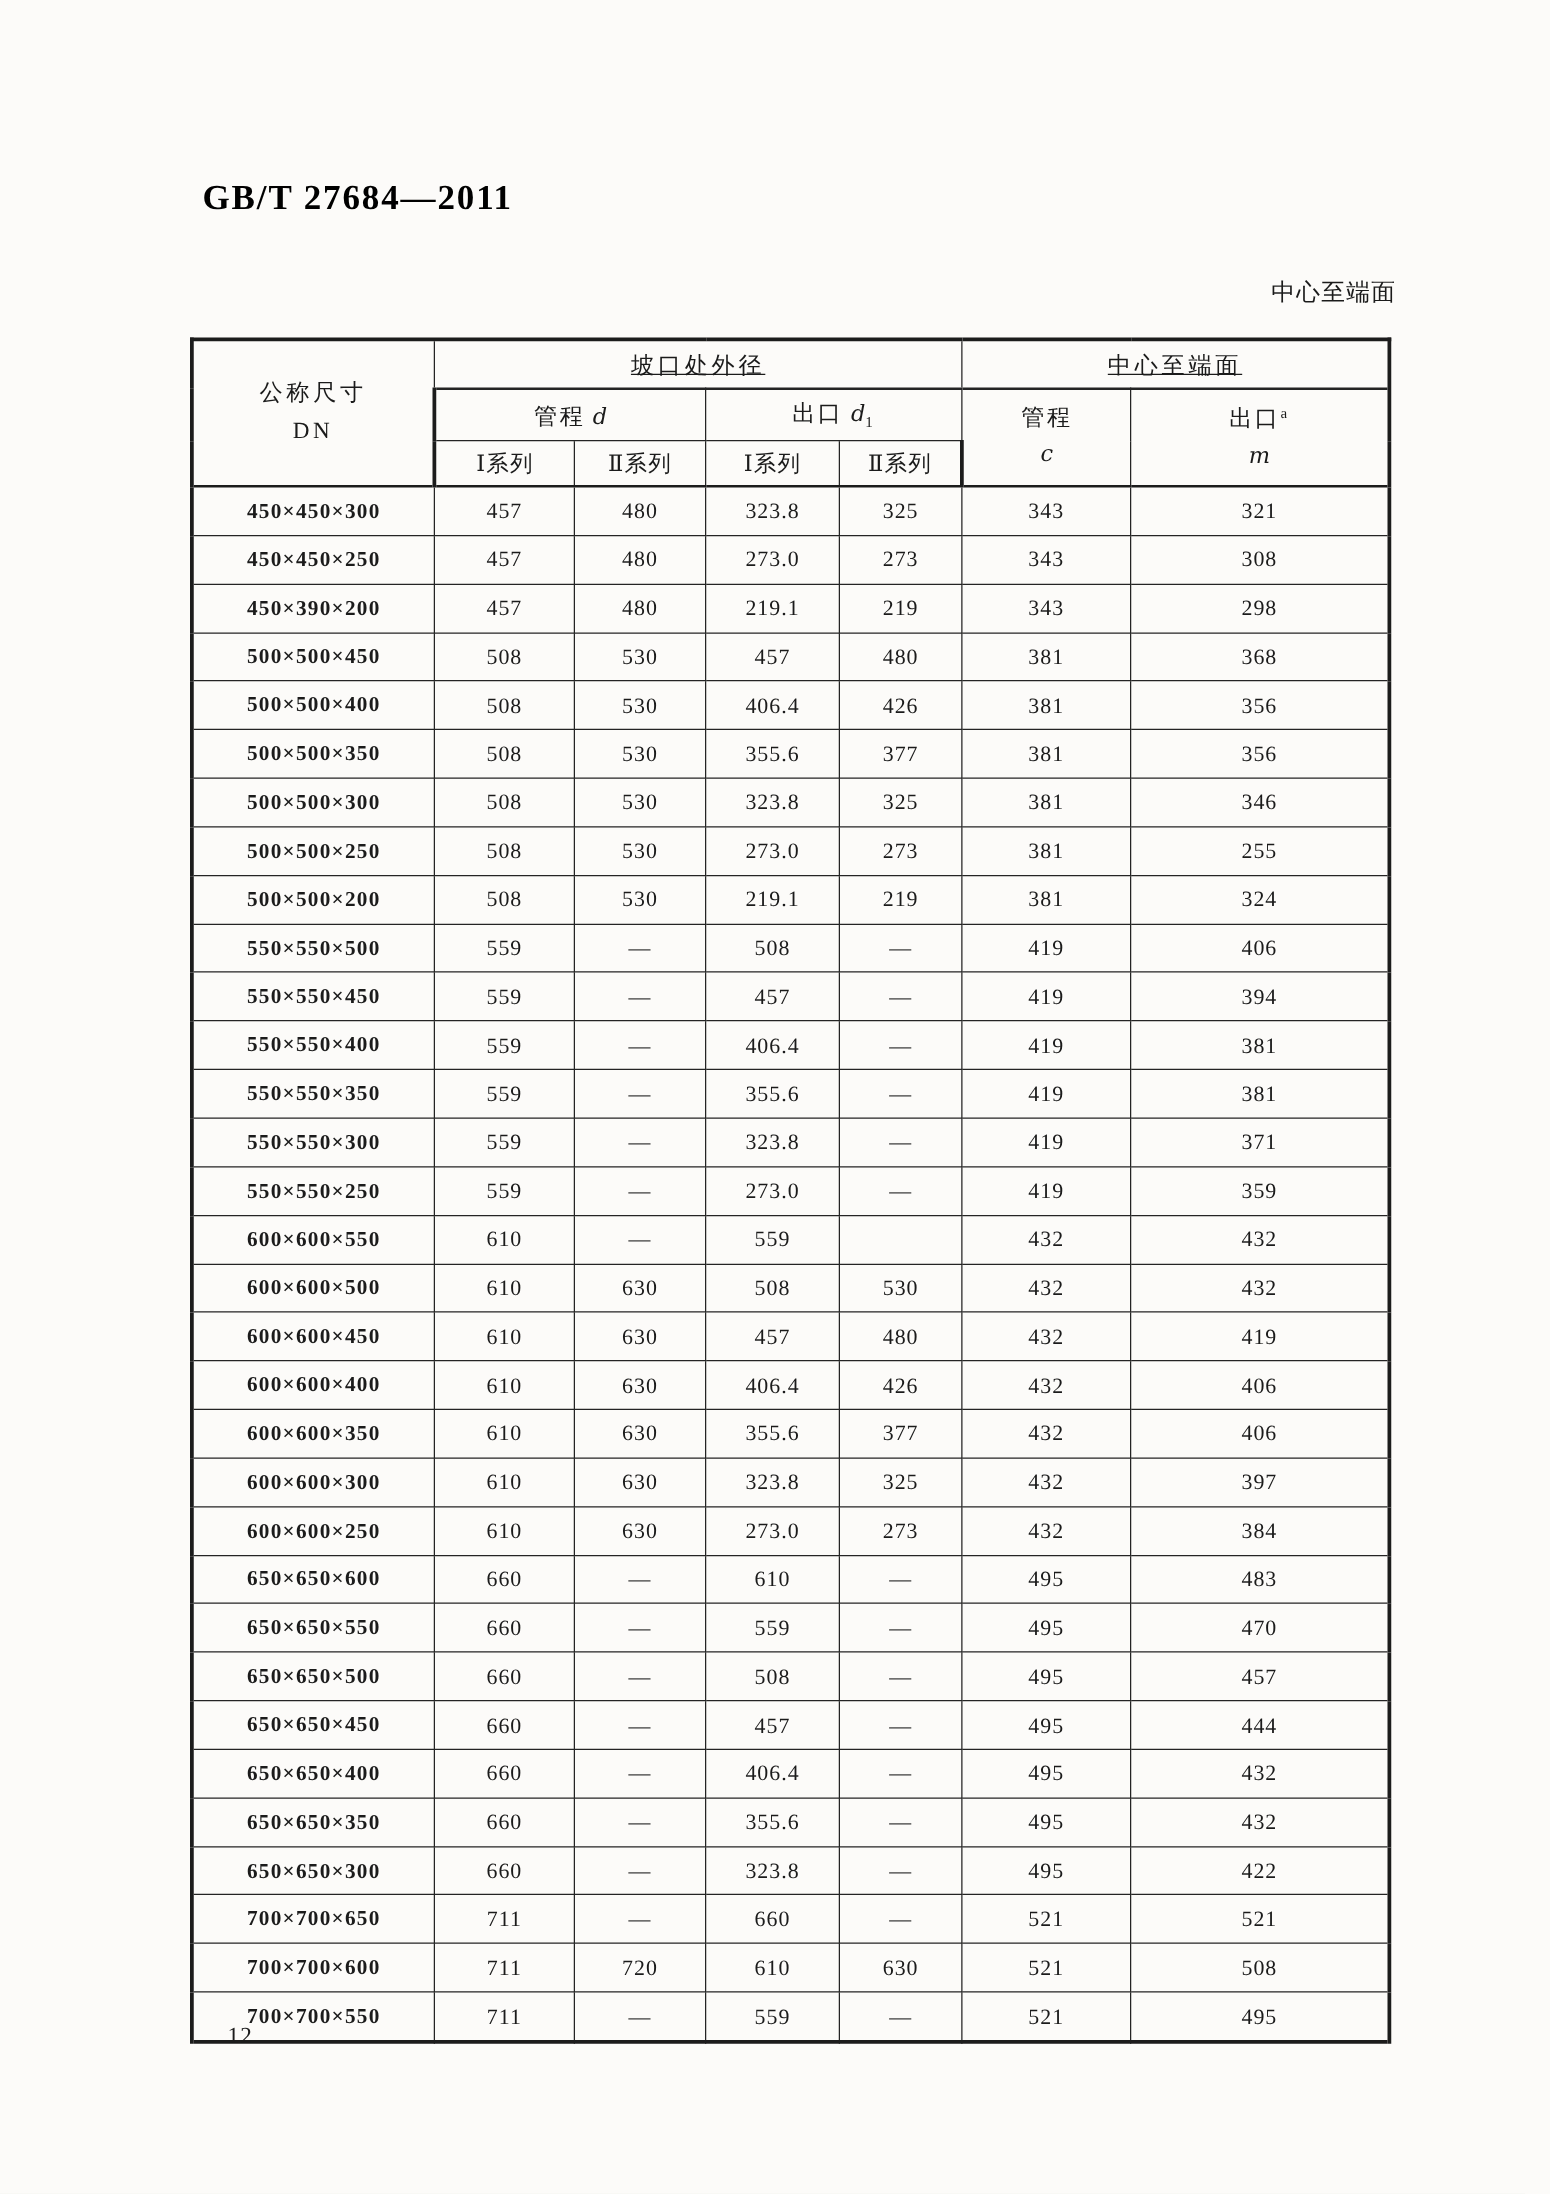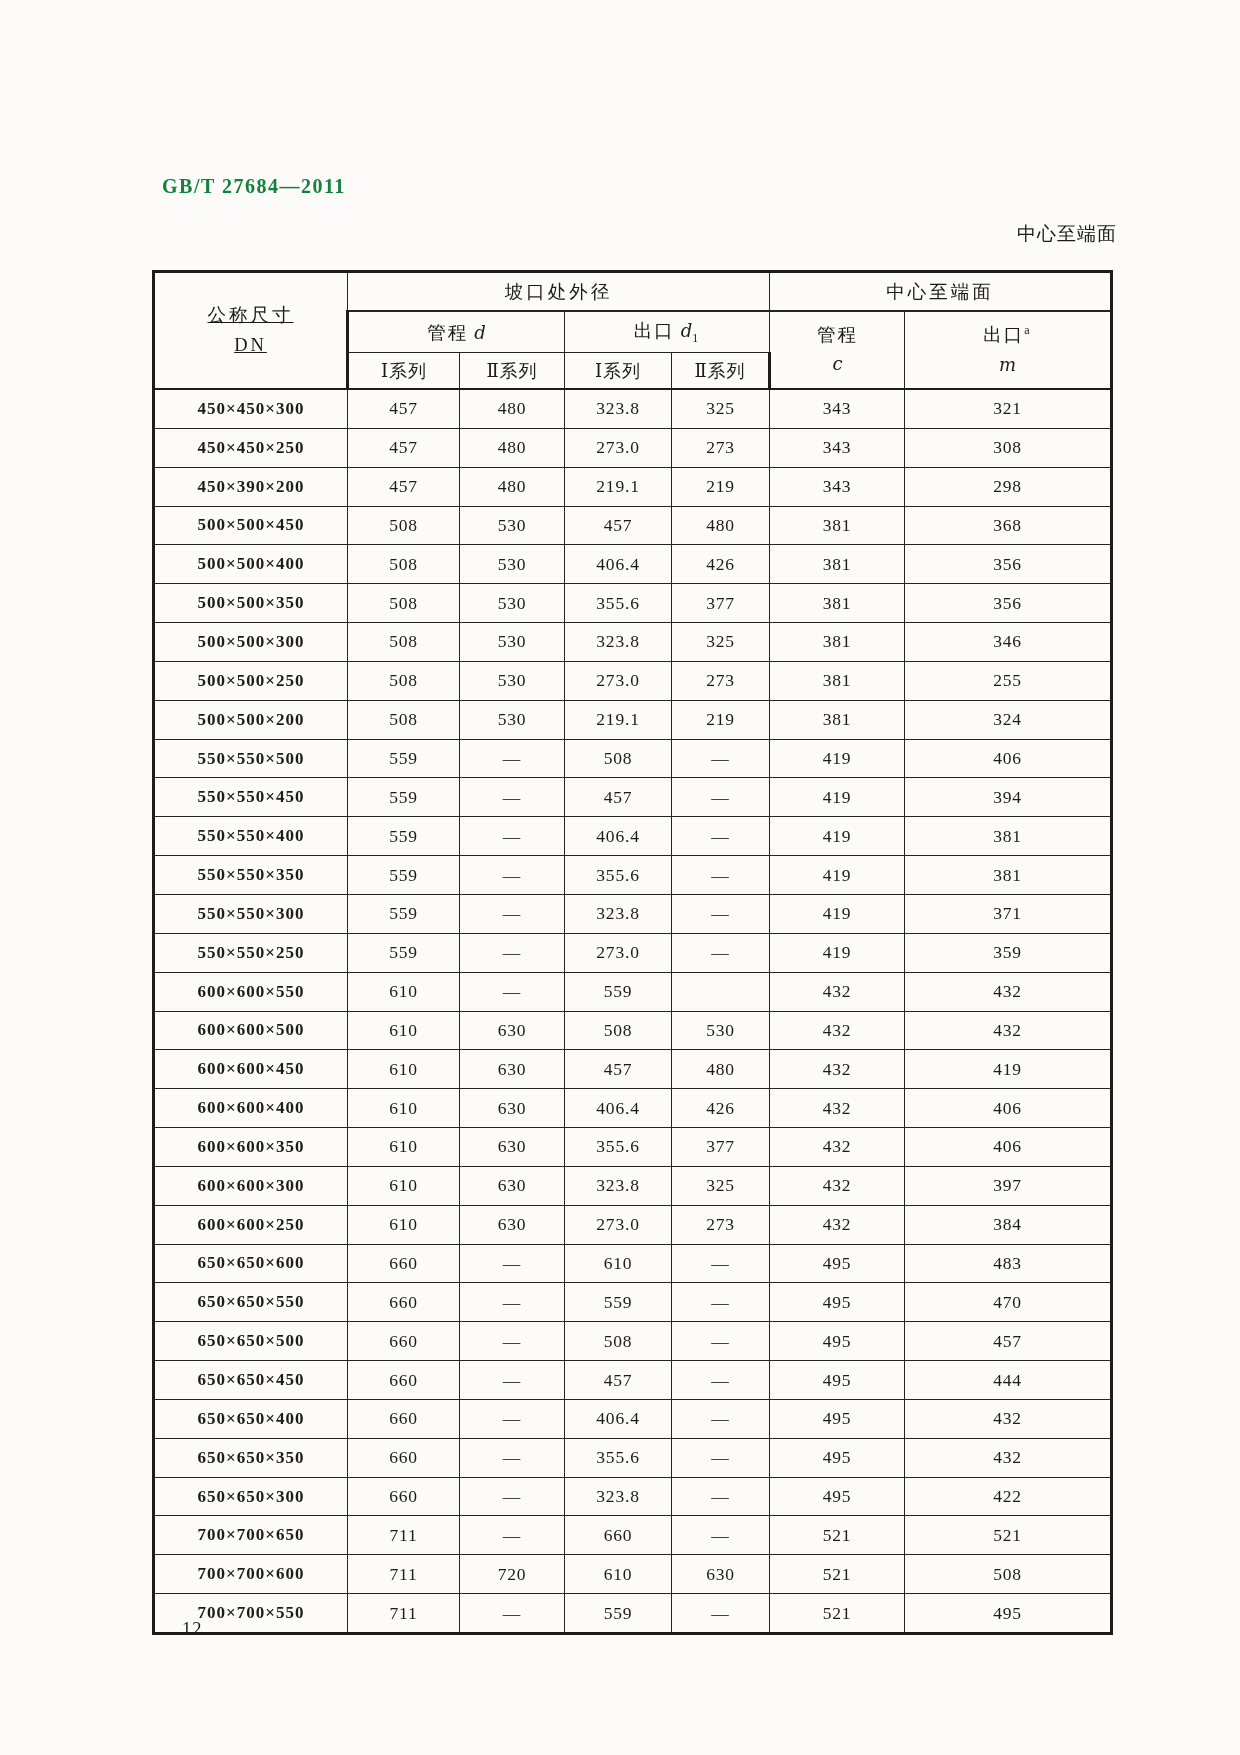--- a/index.html
+++ b/index.html
@@ -12,25 +12,24 @@
     width:1240px;
     height:1755px;
     margin:0 auto;
     background:#fcfbf9;
     color:#1b1b1b;
     overflow:hidden;
   }
   .doc-code{
     position:absolute;
     left:162px; top:143px;
-    font-size:20px;
+    font-size:28px;
     font-weight:bold;
     letter-spacing:1.5px;
-    color:#15803d;
-    margin-top:32px;
+    color:#000000;
   }
   .table-title{
     position:absolute;
     left:152px; top:215px;
     width:958px;
     text-align:center;
     font-size:20px;
     font-weight:bold;
     letter-spacing:2px;
   }
@@ -58,27 +57,27 @@
     font-weight:normal;
     overflow:hidden;
   }
   
   table.spec-table{border:3px solid #1c1c1c;}
   table.spec-table th:first-child,
   table.spec-table td:first-child{border-left:3px solid #1c1c1c;}
   table.spec-table th:last-child,
   table.spec-table td:last-child{border-right:3px solid #1c1c1c;}
   thead tr.h1 th{height:37px;font-size:18.5px;letter-spacing:3px;border-top:3px solid #1c1c1c;}
-  thead tr.h1 th.group{border-bottom-width:2px;}
+  thead tr.h1 th.group{border-bottom-width:2px;text-decoration:underline;}
   thead tr.h2 th{height:40px;font-size:18.5px;letter-spacing:2px;}
   thead tr.h3 th{height:35px;font-size:18px;letter-spacing:1px;}
   thead tr.h2 th.two-line{letter-spacing:2px;}
   thead tr.h3 th,
   thead th.two-line{border-bottom:2.6px solid #1c1c1c;}
-  th.dn-cell{font-size:18.5px;letter-spacing:2px;line-height:1.7;border-bottom:2.6px solid #1c1c1c;text-decoration:underline;}
+  th.dn-cell{font-size:18.5px;letter-spacing:2px;line-height:1.7;border-bottom:2.6px solid #1c1c1c;}
   .sym{
     font-style:italic;
     font-family:"DejaVu Serif","Liberation Serif",serif;
     letter-spacing:0;
     margin-left:6px;
     font-size:18px;
   }
   .sym-solo{margin-left:0;}
   thead sub{font-size:12px;}
   thead sup{font-size:12px;vertical-align:super;}

